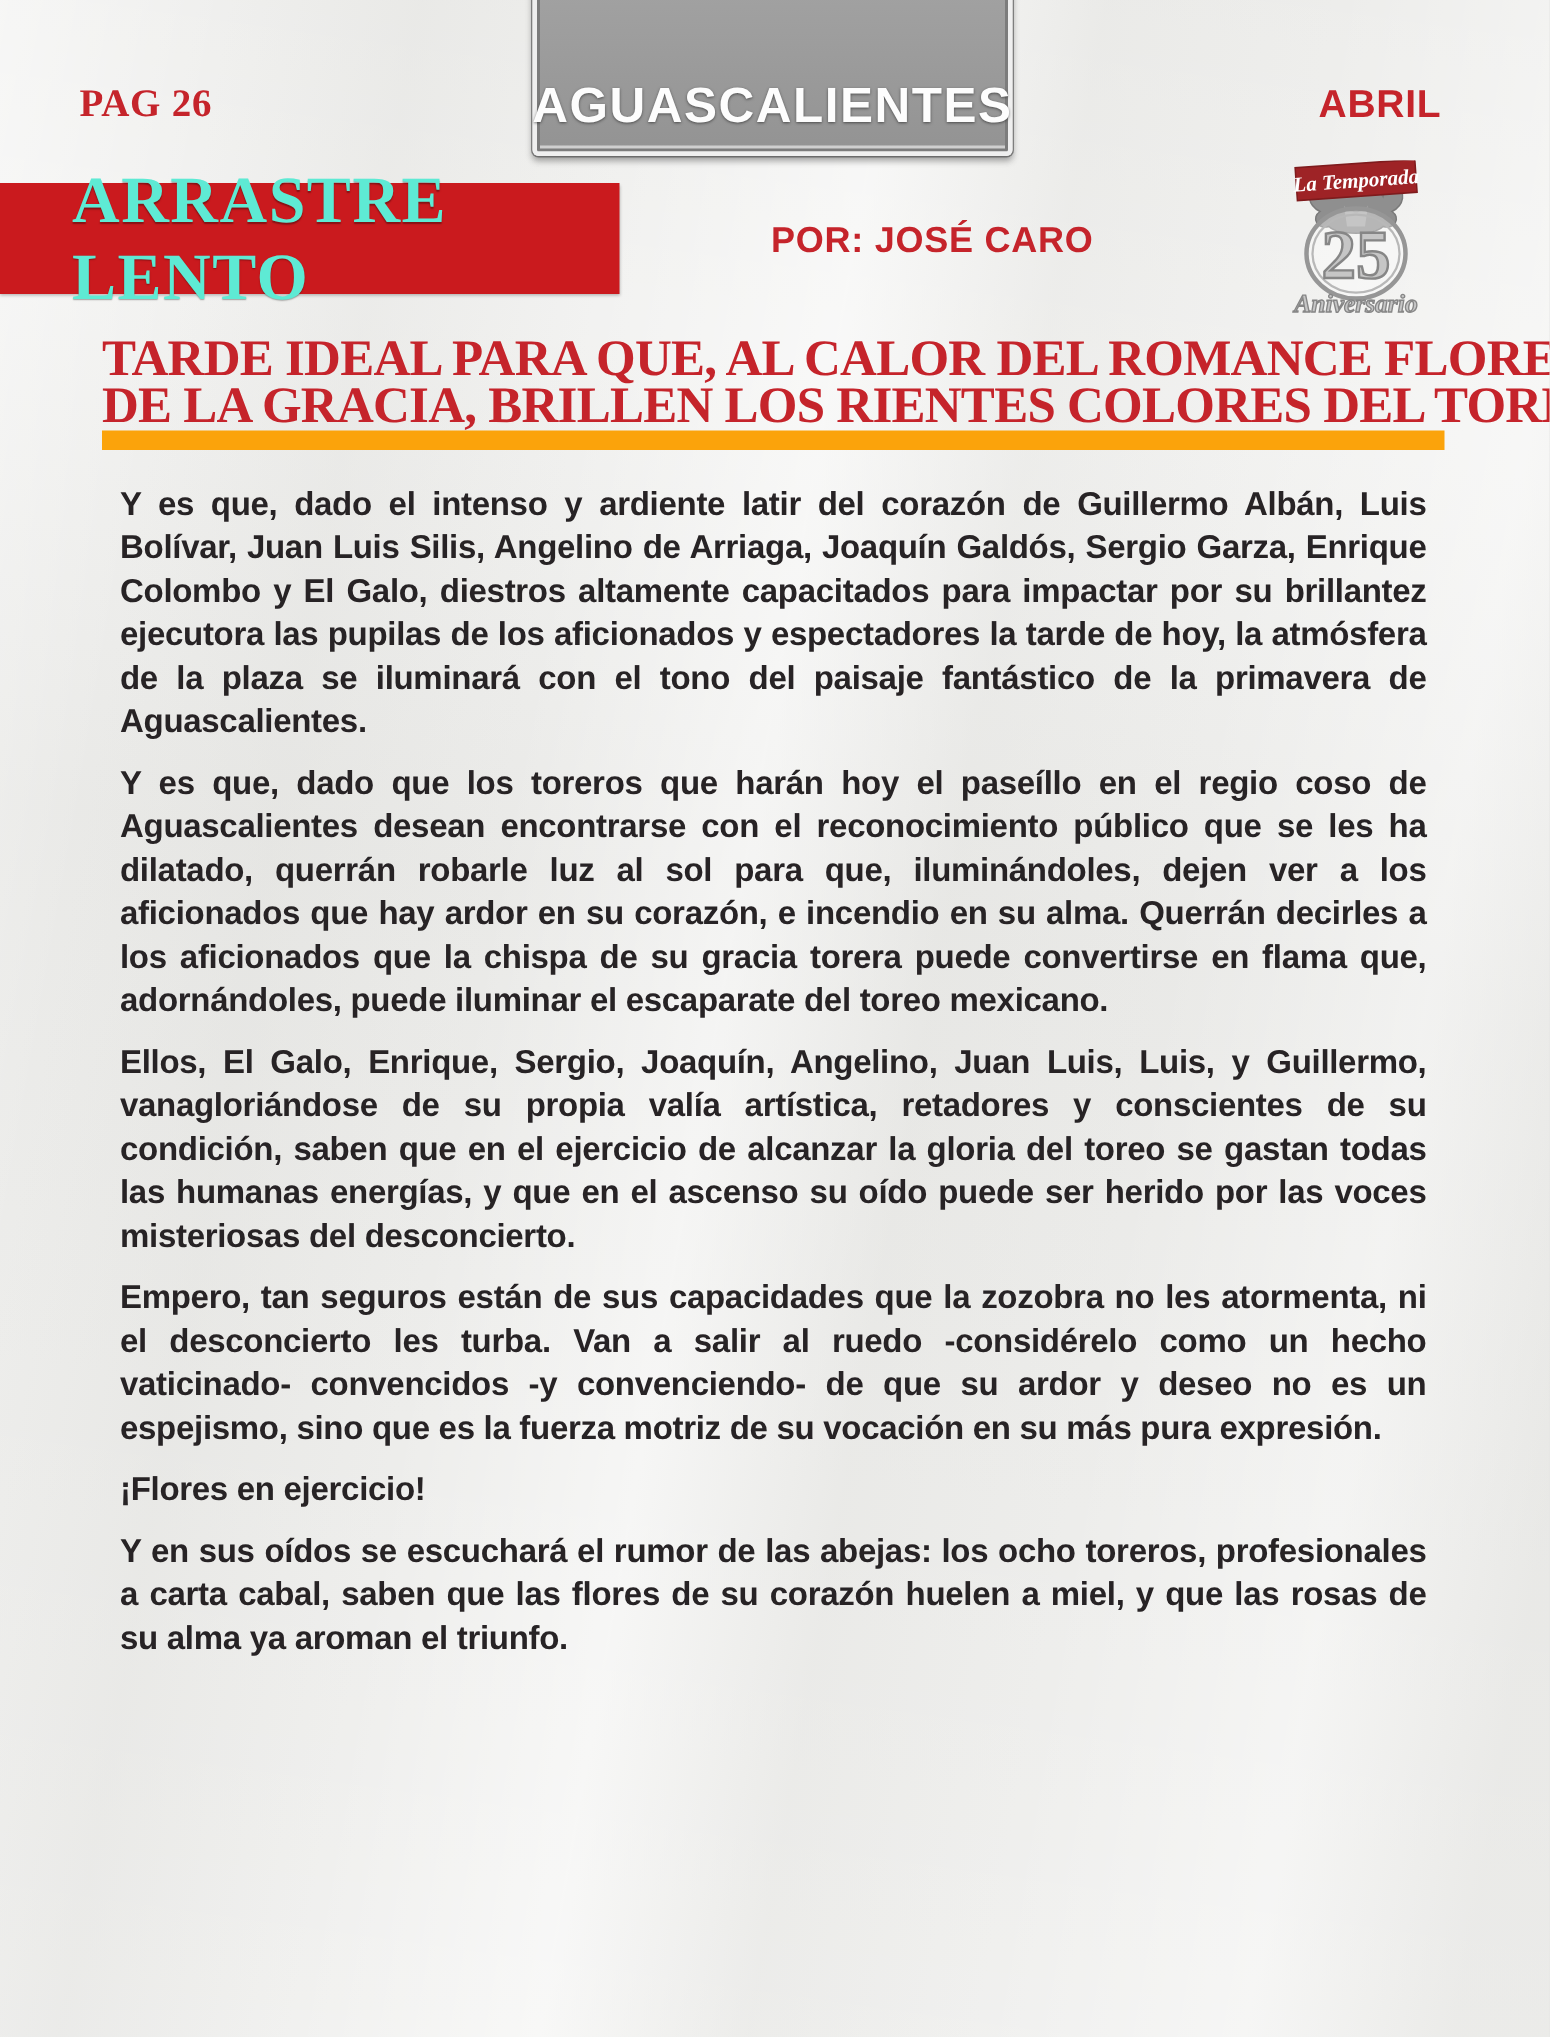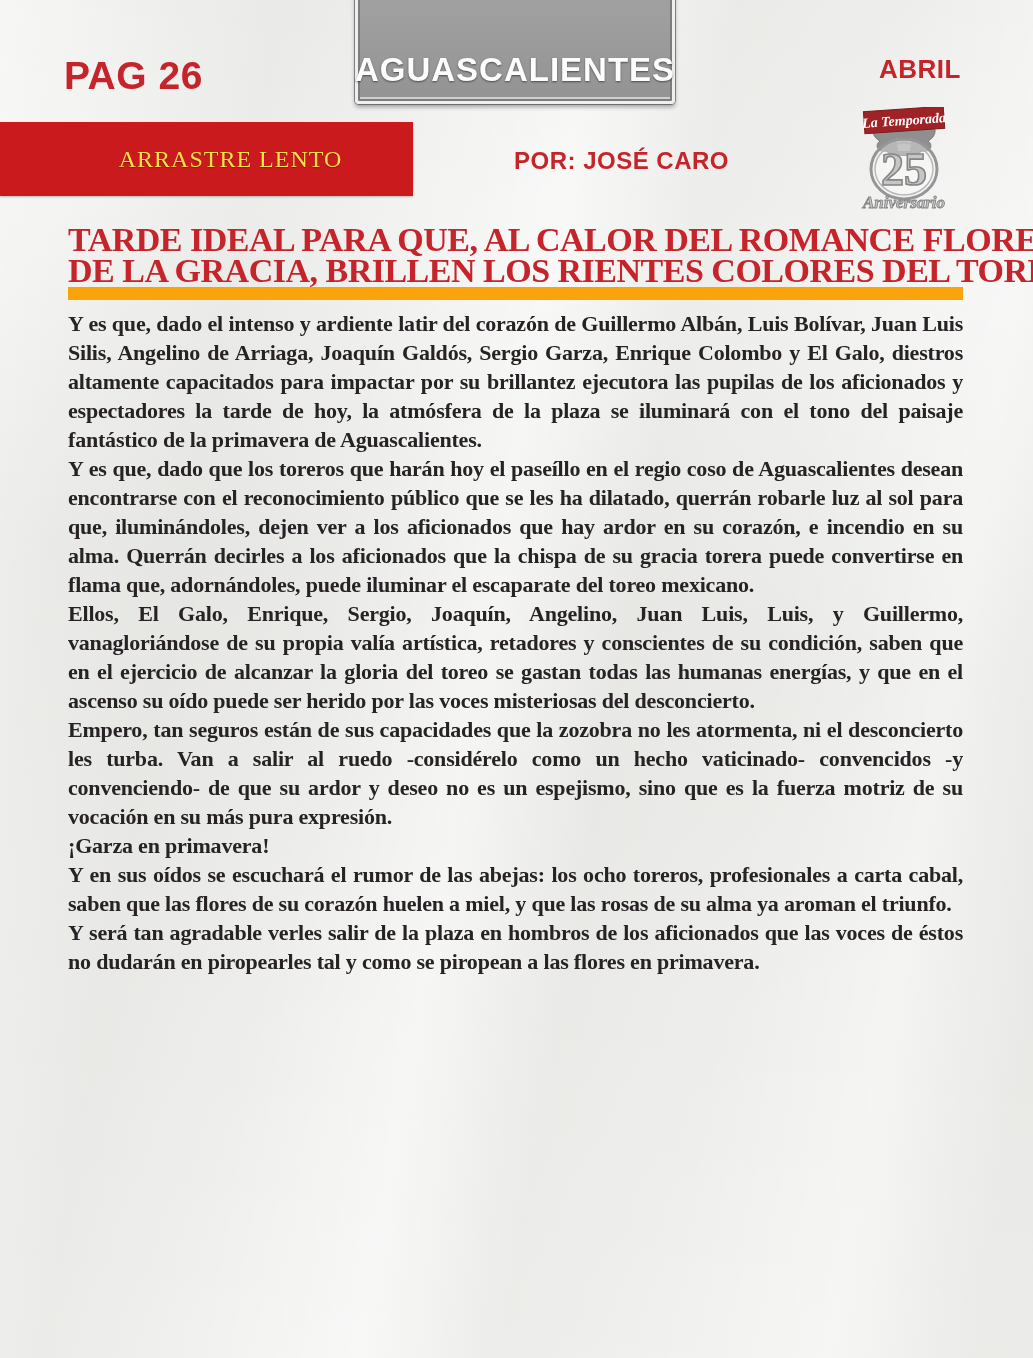--- a/index.html
+++ b/index.html
@@ -12,22 +12,22 @@
     width:1033px;height:1358px;
     margin:0 auto;
     overflow:hidden;
     background-color:#EDEDEB;
     background-image:
       linear-gradient(100deg, rgba(255,255,255,.45) 0%, rgba(255,255,255,0) 12%, rgba(223,223,220,.35) 22%, rgba(255,255,255,0) 34%, rgba(255,255,255,.5) 47%, rgba(226,226,223,.3) 58%, rgba(255,255,255,0) 70%, rgba(255,255,255,.4) 84%, rgba(224,224,221,.3) 95%),
       linear-gradient(8deg, rgba(255,255,255,.25) 0%, rgba(255,255,255,0) 30%, rgba(222,222,219,.25) 55%, rgba(255,255,255,.3) 80%, rgba(255,255,255,0) 100%);
   }
   
   .page-label{
-    position:absolute;left:64px;top:54px;
-    font-size:39px;font-weight:bold;color:#C5242B;letter-spacing:.5px;
+    position:absolute;left:53px;top:54px;
+    font-size:26px;font-weight:bold;color:#C5242B;letter-spacing:.5px;font-family:Liberation Serif, serif;
   }
   .month-label{
     position:absolute;left:879px;top:54px;
     font-size:26px;font-weight:bold;color:#C5242B;letter-spacing:.5px;
   }
   .city-box{
     position:absolute;left:355px;top:-62px;width:314px;height:160px;
     background:linear-gradient(180deg,#a8a8a8 0%,#9d9d9d 55%,#939393 100%);
     border:3px solid #efefef;
     border-radius:4px;
@@ -47,21 +47,21 @@
   
   .title-banner{
     position:absolute;left:0;top:122px;width:413px;height:74px;
     background:#CA1A1E;
     display:flex;align-items:center;justify-content:center;
     padding-left:48px;box-sizing:border-box;
     box-shadow:0 1px 2px rgba(0,0,0,.25);
   }
   .title-banner span{
     font-family:"Liberation Serif", serif;
-    font-weight:normal;color:#fde047;font-size:24px;letter-spacing:1px;
+    font-weight:bold;color:#5eead4;font-size:44px;letter-spacing:1px;
     text-shadow:0 1px 1px rgba(0,0,0,.35);
   }
   .byline{
     position:absolute;left:514px;top:147px;
     font-size:24px;font-weight:bold;color:#C5242B;letter-spacing:.5px;
   }
   
   .logo{position:absolute;left:856px;top:107px;width:96px;height:106px;}
   
   .headline{
@@ -76,21 +76,21 @@
     position:absolute;left:68px;top:287px;width:895px;height:13px;
     background:#FBA30B;
   }
   
   .article{
     position:absolute;left:68px;top:309px;width:895px;
     font-size:22px;font-weight:bold;color:#272325;
     line-height:29px;letter-spacing:-0.2px;
     text-align:justify;
   }
-  .article p{margin:0;padding:0;font-family:Liberation Serif, serif;}
+  .article p{margin:12px;padding:0;}
 </style>
 </head>
 <body>
 
 <div class="page">
 
   <div class="page-label">PAG 26</div>
 
   <div class="city-box">
     <span>AGUASCALIENTES</span>
@@ -132,18 +132,17 @@
     <div>DE LA GRACIA, BRILLEN LOS RIENTES COLORES DEL TOREO EN PRIMAVERA</div>
   </div>
 
   <div class="orange-rule"></div>
 
   <div class="article">
     <p>Y es que, dado el intenso y ardiente latir del corazón de Guillermo Albán, Luis Bolívar, Juan Luis Silis, Angelino de Arriaga, Joaquín Galdós, Sergio Garza, Enrique Colombo y El Galo, diestros altamente capacitados para impactar por su brillantez ejecutora las pupilas de los aficionados y espectadores la tarde de hoy, la atmósfera de la plaza se iluminará con el tono del paisaje fantástico de la primavera de Aguascalientes.</p>
     <p>Y es que, dado que los toreros que harán hoy el paseíllo en el regio coso de Aguascalientes desean encontrarse con el reconocimiento público que se les ha dilatado, querrán robarle luz al sol para que, iluminándoles, dejen ver a los aficionados que hay ardor en su corazón, e incendio en su alma. Querrán decirles a los aficionados que la chispa de su gracia torera puede convertirse en flama que, adornándoles, puede iluminar el escaparate del toreo mexicano.</p>
     <p>Ellos, El Galo, Enrique, Sergio, Joaquín, Angelino, Juan Luis, Luis, y Guillermo, vanagloriándose de su propia valía artística, retadores y conscientes de su condición, saben que en el ejercicio de alcanzar la gloria del toreo se gastan todas las humanas energías, y que en el ascenso su oído puede ser herido por las voces misteriosas del desconcierto.</p>
     <p>Empero, tan seguros están de sus capacidades que la zozobra no les atormenta, ni el desconcierto les turba. Van a salir al ruedo -considérelo como un hecho vaticinado- convencidos -y convenciendo- de que su ardor y deseo no es un espejismo, sino que es la fuerza motriz de su vocación en su más pura expresión.</p>
-    <p>¡Garza en primavera!</p>
+    <p>¡Flores en ejercicio!</p>
     <p>Y en sus oídos se escuchará el rumor de las abejas: los ocho toreros, profesionales a carta cabal, saben que las flores de su corazón huelen a miel, y que las rosas de su alma ya aroman el triunfo.</p>
-    <p>Y será tan agradable verles salir de la plaza en hombros de los aficionados que las voces de éstos no dudarán en piropearles tal y como se piropean a las flores en primavera.</p>
   </div>
 
 </div>
 
 </body></html>

